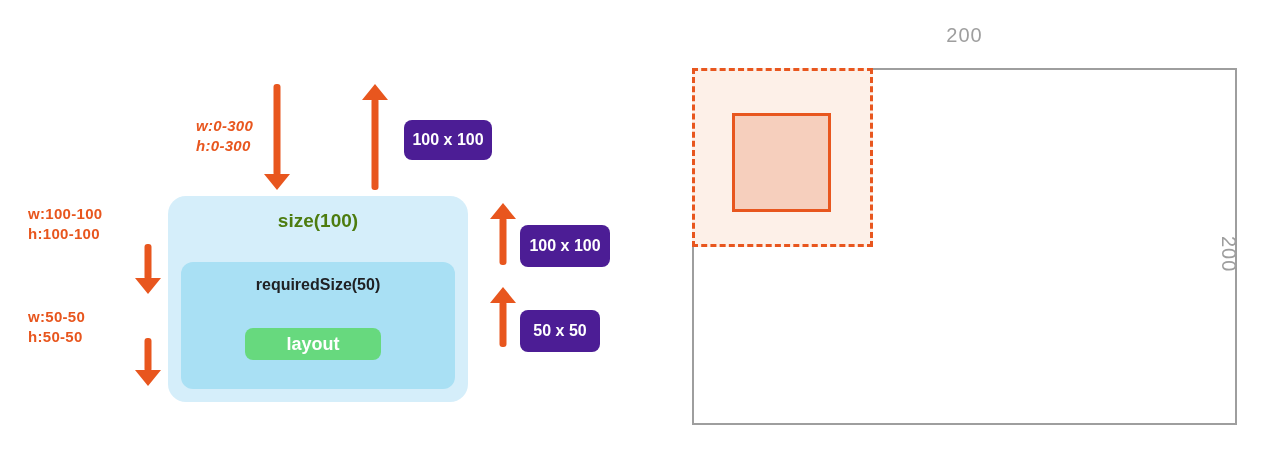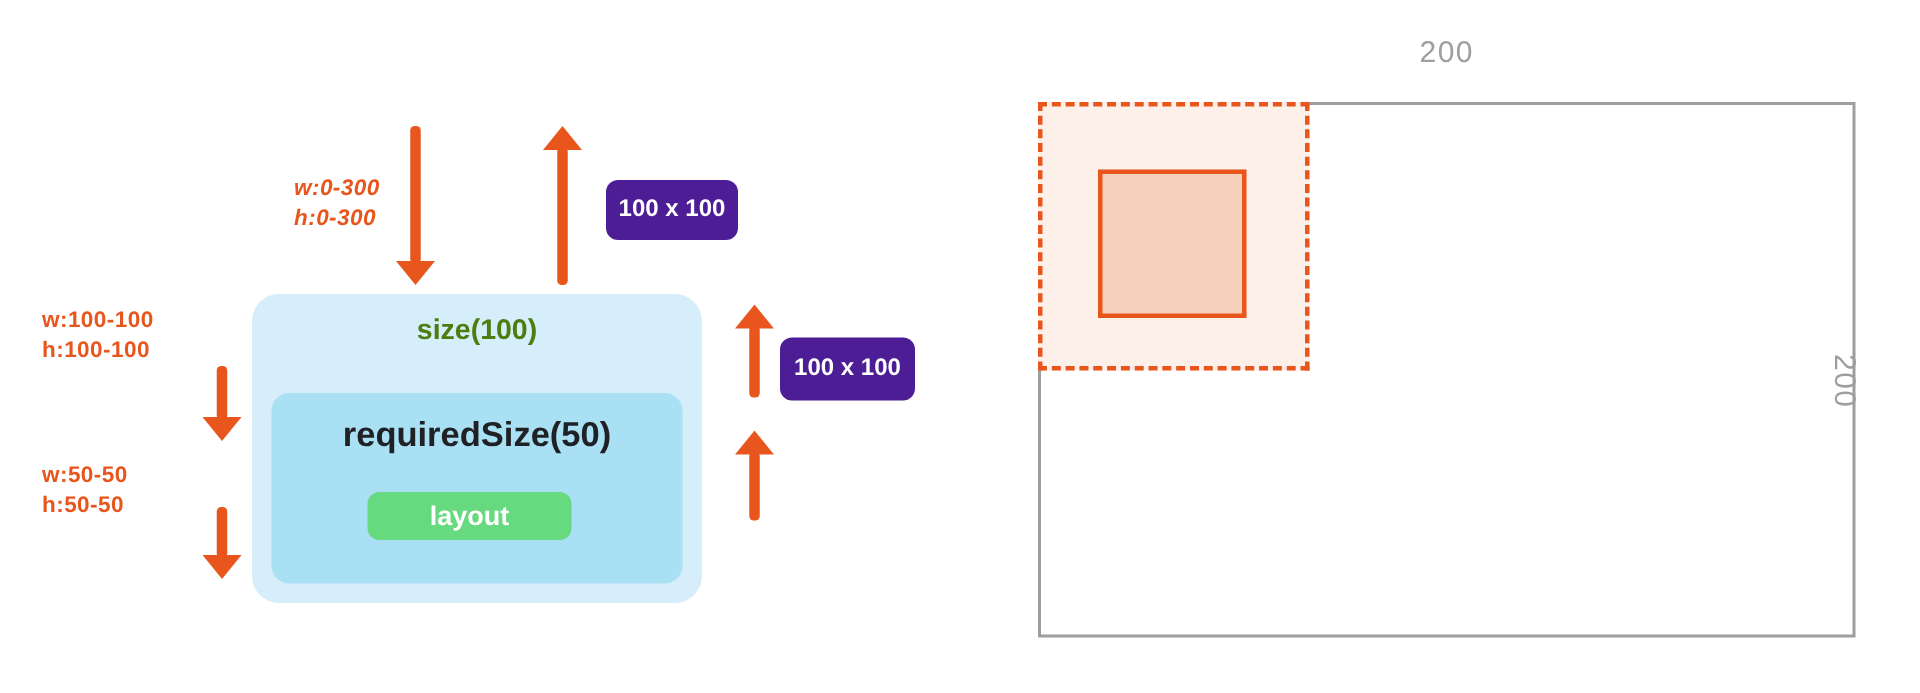--- a/index.html
+++ b/index.html
@@ -71,21 +71,21 @@
   .inner-box {
     position: absolute;
     left: 181px; top: 262px; width: 274px; height: 127px;
     background: #a9e0f4;
     border-radius: 12px;
   }
   .inner-box-label {
     position: absolute;
     left: 181px; top: 276px; width: 274px;
     text-align: center;
-    font-size: 23px; font-weight: 700; color: #202124;
+    font-size: 16px; font-weight: 700; color: #202124;
   }
   .layout-box {
     position: absolute;
     left: 245px; top: 328px; width: 136px; height: 32px;
     background: #67d97e;
     border-radius: 8px;
     display: flex; align-items: center; justify-content: center;
     color: #ffffff; font-size: 18px; font-weight: 700;
   }
 
@@ -175,20 +175,21 @@
     <div class="head"></div>
   </div>
 
   <div class="badge" style="left:520px; top:225px; width:90px; height:42px;">100 x 100</div>
 
   <div class="arrow up" style="left:490px; top:287px; height:60px;">
     <div class="shaft"></div>
     <div class="head"></div>
   </div>
 
+  <div class="badge" style="left:520px; top:310px; width:80px; height:42px;">50 x 50</div>
 
   <div class="dim-label top">200</div>
 
   <div class="parent-rect"></div>
 
   <div class="dim-label right">200</div>
 
   <div class="dashed-square"></div>
 
   <div class="measured-square"></div>

